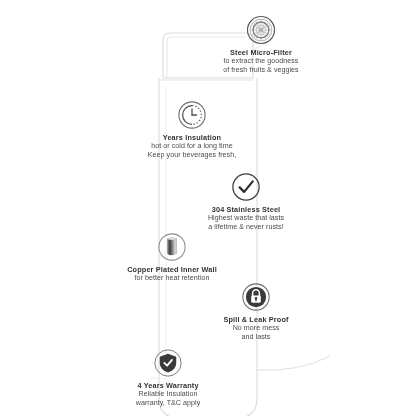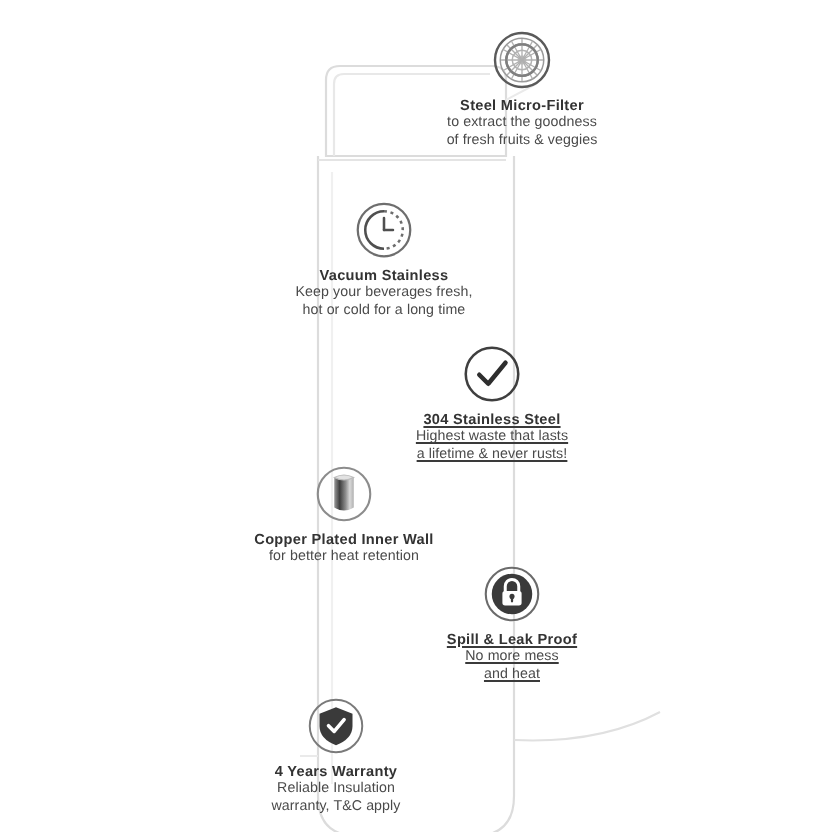--- a/index.html
+++ b/index.html
@@ -57,23 +57,23 @@
     font-weight: normal;
     color: #4a4a4a;
     white-space: nowrap;
     display: block;
     letter-spacing: 0.05px;
   }
 
   
   .f-filter   { left: 196px; top: 15px;  width: 130px; }
   .f-vacuum   { left: 126px; top: 100px; width: 132px; }
-  .f-steel    { left: 182px; top: 172px; width: 128px; text-decoration: underline; }
+  .f-steel    { left: 182px; top: 172px; width: 128px; }
   .f-copper   { left: 107px; top: 232px; width: 130px; align-items: center; }
-  .f-spill    { left: 204px; top: 282px; width: 104px; text-decoration: underline; }
+  .f-spill    { left: 204px; top: 282px; width: 104px; }
   .f-warranty { left: 102px; top: 348px; width: 132px; }
 </style>
 </head>
 <body>
 
 <div id="infographic">
 
   <svg class="bottle-svg" viewBox="0 0 416 416">
     <g fill="none" stroke="#dcdcdc" stroke-width="1.1">
 
@@ -123,23 +123,23 @@
 
   <div class="feature f-vacuum">
     <svg class="feature-icon" viewBox="0 0 40 40">
       <circle cx="20" cy="20" r="17.5" fill="none" stroke="#6e6e6e" stroke-width="1.5"></circle>
       <path d="M20 7.5 A12.5 12.5 0 0 0 20 32.5" fill="none" stroke="#4f4f4f" stroke-width="1.7"></path>
       <path d="M20 7.5 A12.5 12.5 0 0 1 20 32.5" fill="none" stroke="#6e6e6e" stroke-width="1.7" stroke-dasharray="2 2.4"></path>
       <line x1="20" y1="20" x2="20" y2="12" stroke="#4f4f4f" stroke-width="1.7" stroke-linecap="round"></line>
       <line x1="20" y1="20" x2="26" y2="20" stroke="#4f4f4f" stroke-width="1.7" stroke-linecap="round"></line>
     </svg>
     <div class="feature-text">
-      <span class="feature-title">Vacuum Stainless</span>
+      <span class="feature-title">Years Insulation</span>
+      <span class="feature-desc">hot or cold for a long time</span>
       <span class="feature-desc">Keep your beverages fresh,</span>
-      <span class="feature-desc">hot or cold for a long time</span>
     </div>
   </div>
 
   <div class="feature f-steel">
     <svg class="feature-icon" viewBox="0 0 40 40">
       <circle cx="20" cy="20" r="17.5" fill="none" stroke="#3f3f3f" stroke-width="1.7"></circle>
       <path d="M11.5 20.5 L17.5 26.5 L29 12.5" fill="none" stroke="#2e2e2e" stroke-width="3" stroke-linecap="round" stroke-linejoin="round"></path>
     </svg>
     <div class="feature-text">
       <span class="feature-title">304 Stainless Steel</span>
@@ -174,21 +174,21 @@
       <circle cx="20" cy="20" r="17.5" fill="none" stroke="#6b6b6b" stroke-width="1.4"></circle>
       <circle cx="20" cy="20" r="13.5" fill="#3a3a3a"></circle>
       <path d="M15.5 18.5 L15.5 14.8 A4.5 4.5 0 0 1 24.5 14.8 L24.5 18.5" fill="none" stroke="#ffffff" stroke-width="2"></path>
       <rect x="13.6" y="18" width="12.8" height="9.6" rx="1.8" fill="#ffffff"></rect>
       <circle cx="20" cy="21.6" r="1.7" fill="#3a3a3a"></circle>
       <rect x="19.25" y="22.2" width="1.5" height="3.4" rx="0.7" fill="#3a3a3a"></rect>
     </svg>
     <div class="feature-text">
       <span class="feature-title">Spill &amp; Leak Proof</span>
       <span class="feature-desc">No more mess</span>
-      <span class="feature-desc">and heat</span>
+      <span class="feature-desc">and lasts</span>
     </div>
   </div>
 
   <div class="feature f-warranty">
     <svg class="feature-icon" viewBox="0 0 40 40">
       <circle cx="20" cy="20" r="17.5" fill="none" stroke="#7a7a7a" stroke-width="1.3"></circle>
       <path d="M20 7.5 L31 11.8 L31 20 Q31 28.6 20 32.8 Q9 28.6 9 20 L9 11.8 Z" fill="#3a3a3a"></path>
       <path d="M15 19.8 L18.8 23.6 L25.4 15.8" fill="none" stroke="#ffffff" stroke-width="2.4" stroke-linecap="round" stroke-linejoin="round"></path>
     </svg>
     <div class="feature-text">

